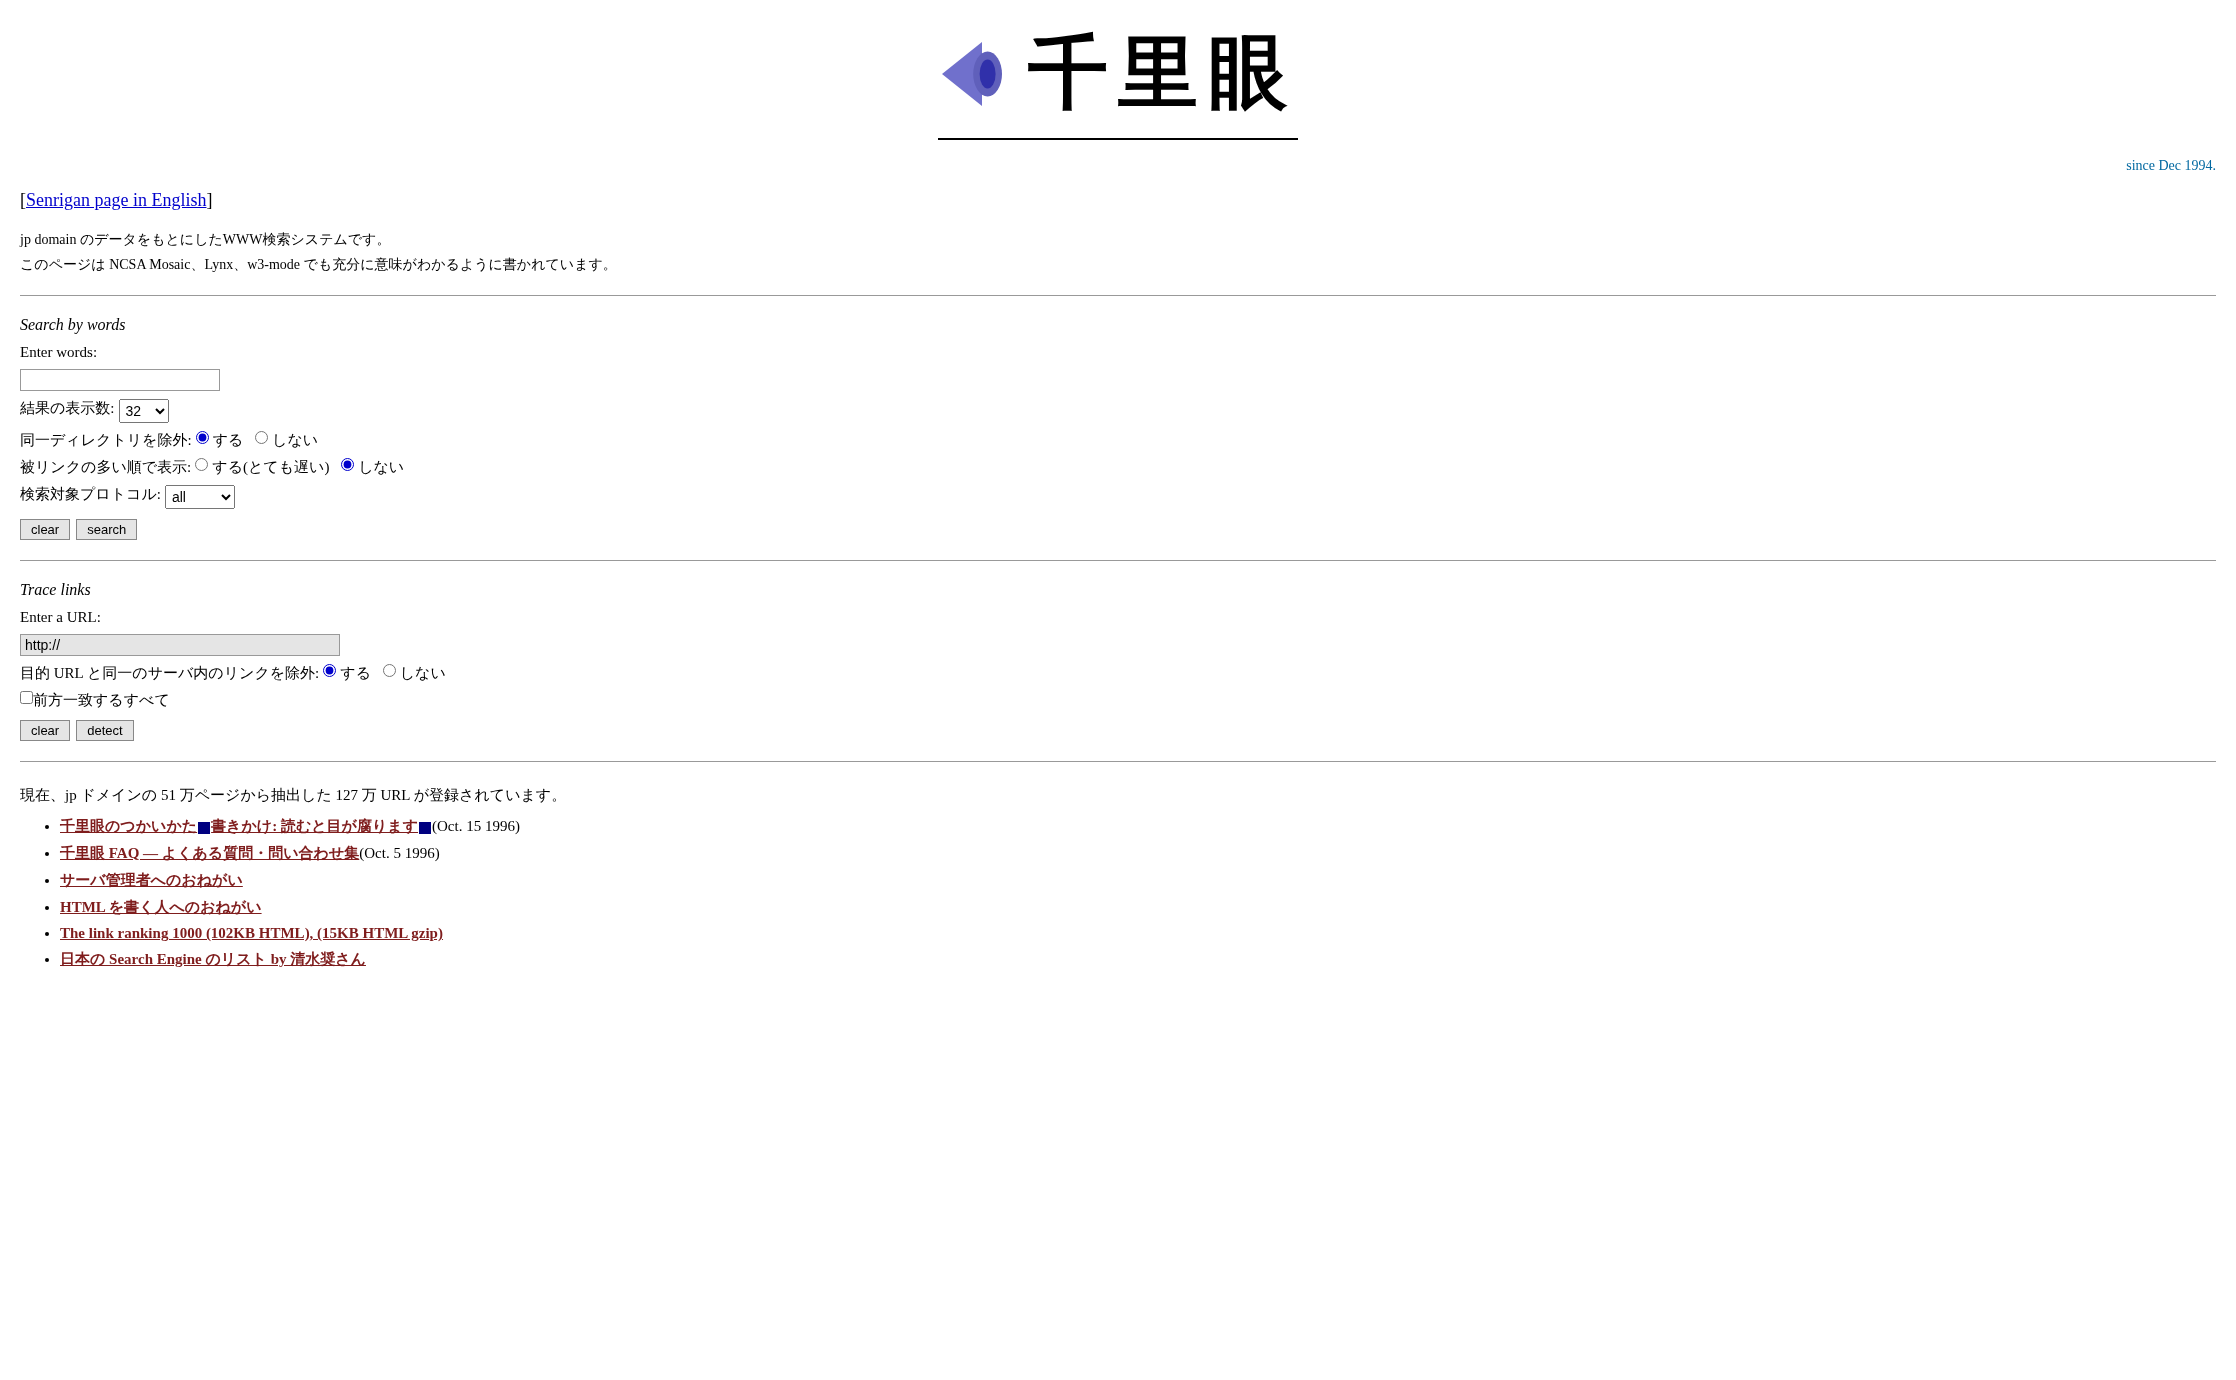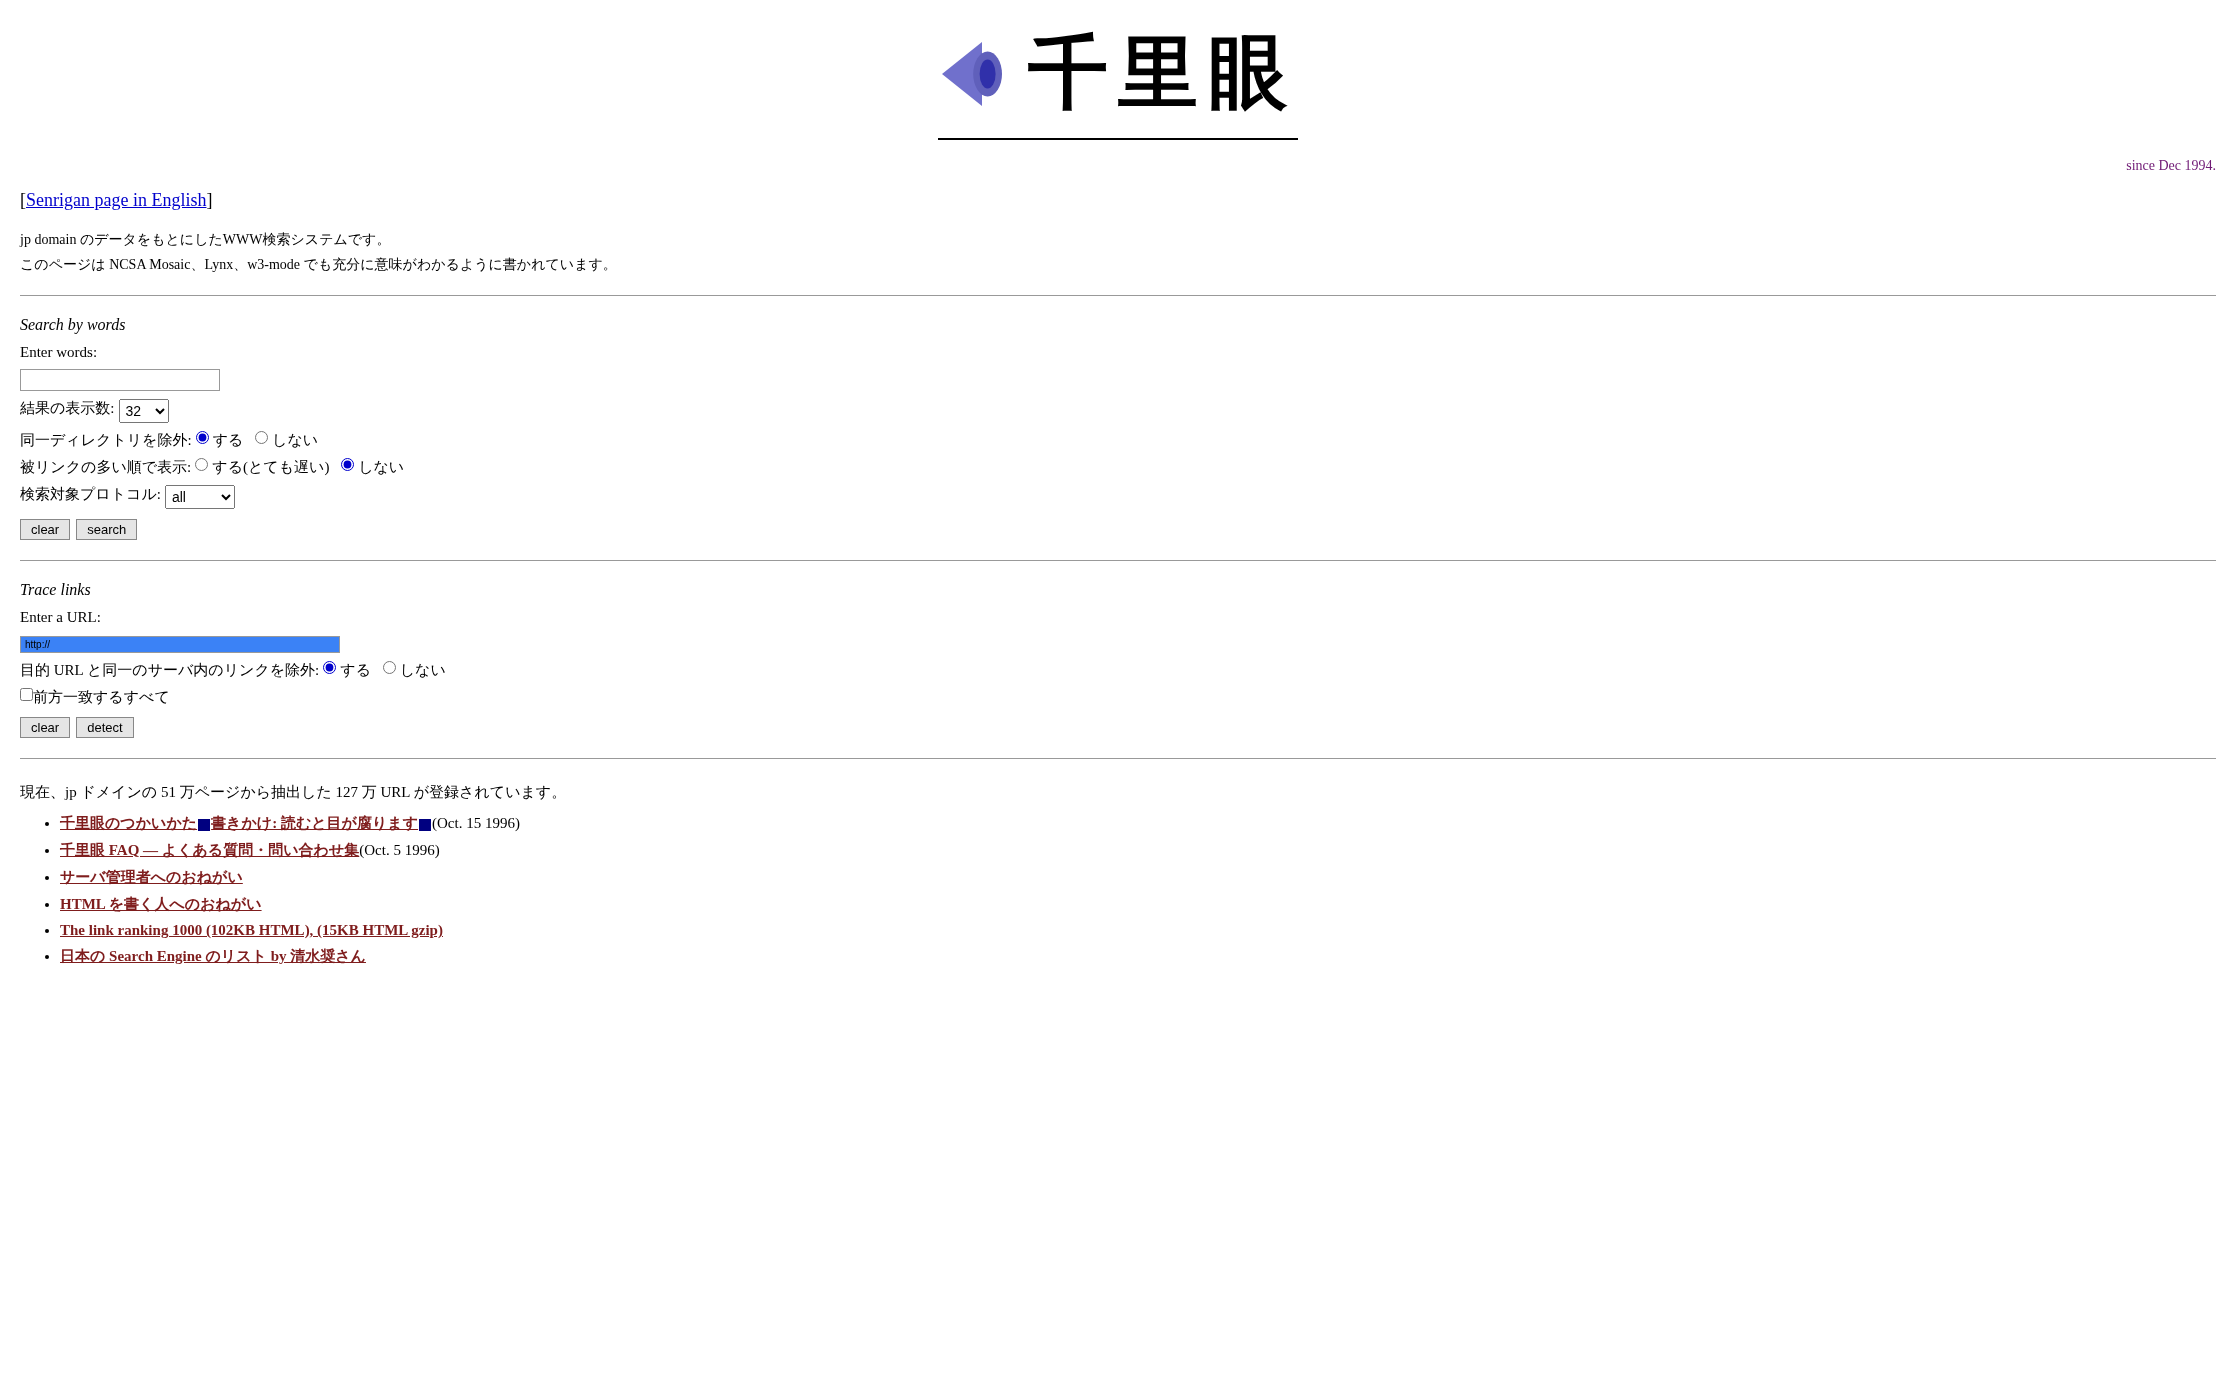--- a/index.html
+++ b/index.html
@@ -34,21 +34,21 @@
     .logo-text {
       font-size: 80px;
       font-weight: bold;
       font-family: Liberation Serif, serif;
       color: #000;
       letter-spacing: 10px;
     }
     .since-text {
       text-align: right;
       font-size: 14px;
-      color: #701a75;
+      color: #0369a1;
       padding: 8px 0;
     }
     .english-link {
       padding: 8px 0;
       font-size: 18px;
     }
     .english-link a {
       color: #0000cc;
     }
     .description {
@@ -74,23 +74,23 @@
     .text-input {
       border: 1px solid #999;
       padding: 2px 4px;
       font-size: 14px;
       width: 200px;
       background: #fff;
     }
     .url-input {
       border: 1px solid #999;
       padding: 2px 4px;
-      font-size: 10px;
+      font-size: 14px;
       width: 320px;
-      background: #3b82f6;
+      background: #e5e5e5;
     }
     .form-row {
       display: flex;
       align-items: flex-start;
       padding: 4px 0;
       font-size: 15px;
       gap: 4px;
     }
     select {
       font-size: 14px;

